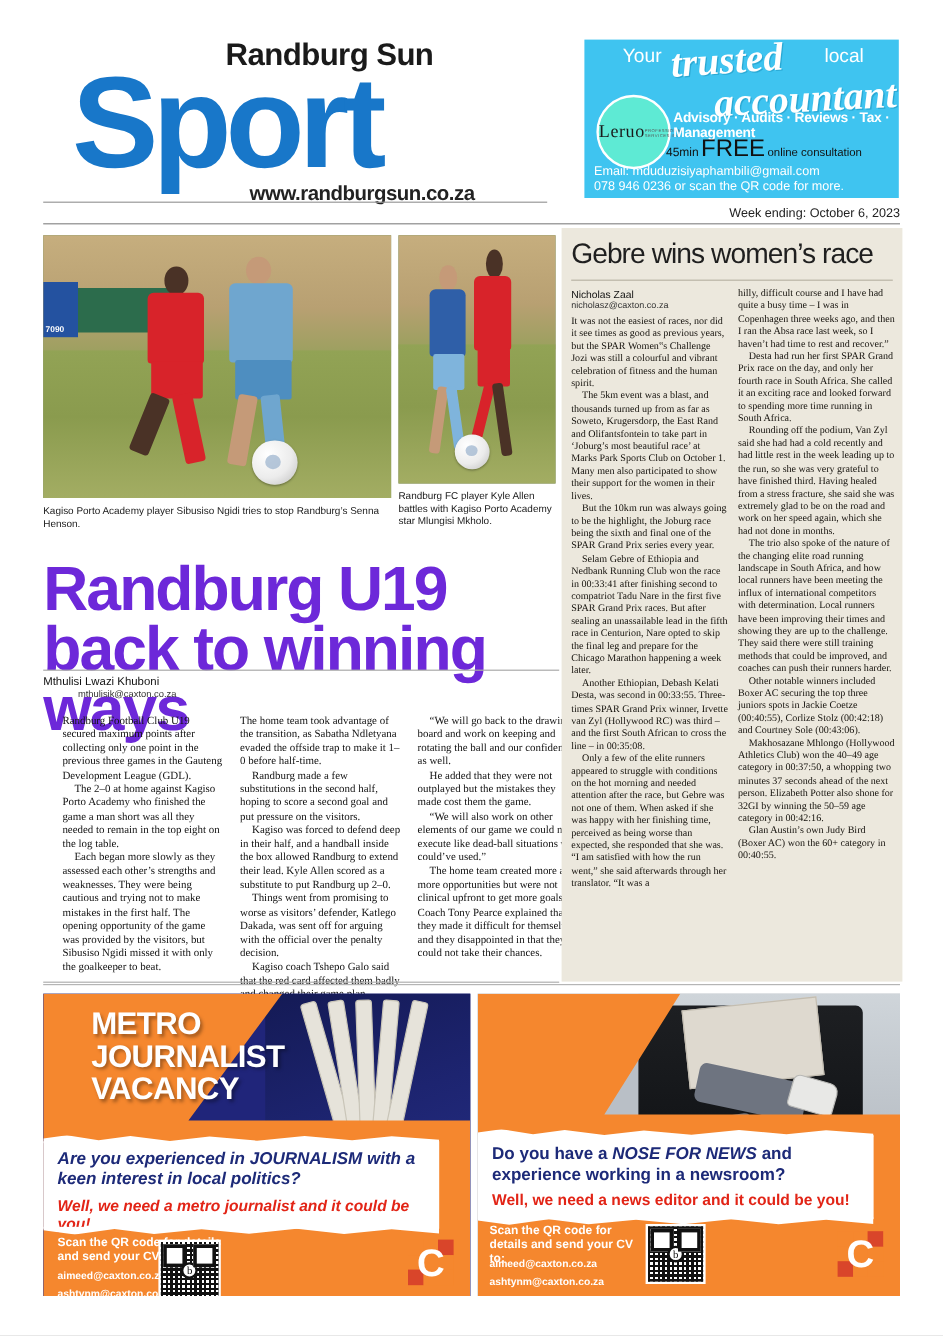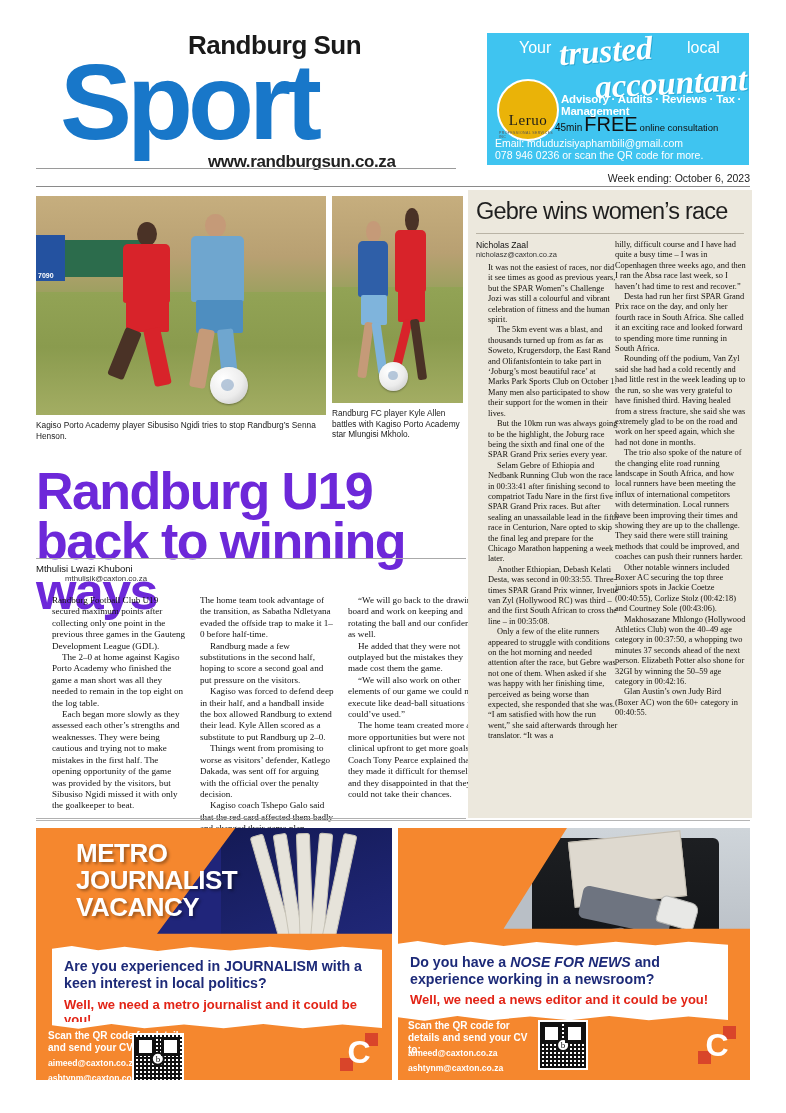--- a/index.html
+++ b/index.html
@@ -59,22 +59,22 @@
   }
   .leruo-script2 {
     position:absolute; left:108px; top:32px;
     font-family:"Liberation Serif", serif; font-style:italic; font-weight:bold;
     font-size:33px; color:#ffffff;
     text-shadow:1px 1px 0 #2ba9d4;
     transform:rotate(-3deg);
   }
   .leruo-circle {
     position:absolute; left:10px; top:46px; width:62px; height:62px;
-    border-radius:50%; background:#eab308; border:2px solid #ffffff;
-    display:flex; flex-direction:column; align-items:center; justify-content:flex-end;
+    border-radius:50%; background:#5eead4; border:2px solid #ffffff;
+    display:flex; flex-direction:row; align-items:center; justify-content:flex-start;
   }
   .leruo-name { font-family:"Liberation Serif", serif; font-size:15px; color:#1a1a1a; letter-spacing:0.5px;}
   .leruo-sub { font-family:"Liberation Sans", sans-serif; font-size:3.5px; color:#555; letter-spacing:0.4px; margin-top:2px;}
   .leruo-services {
     position:absolute; left:74px; top:60px;
     font-family:"Liberation Sans", sans-serif; font-weight:bold; font-size:11.5px; color:#ffffff;
     letter-spacing:-0.2px;
   }
   .leruo-free-row { position:absolute; left:68px; top:80px; display:flex; align-items:baseline; }
   .leruo-45 { font-family:"Liberation Sans", sans-serif; font-size:10px; color:#111; }
@@ -186,39 +186,39 @@
   .side-rule { position:absolute; left:8px; top:43px; width:268px; height:1px; background:#b9b3a5; }
   .side-byline { position:absolute; left:8px; top:50px; font-family:"Liberation Sans", sans-serif; }
   .side-byline .nm { font-size:8.6px; color:#111; }
   .side-byline .em { font-size:7.5px; color:#333; }
   .scol {
     position:absolute; top:73px; width:131px;
     font-size:8.4px; line-height:10.4px; color:#14110c;
   }
   .scol p { text-indent:9px; margin:0; }
   .scol p.first { text-indent:0; }
-  .scol.s1 { left:8px;margin-left:12px; }
+  .scol.s1 { left:8px; }
   .scol.s2 { left:147px; top:50px; }
 
   
   .ad { position:absolute; overflow:hidden; }
   .ad-left  { left:36px; top:828px; width:356px; height:252px; background:#20257a; }
   .ad-right { left:398px; top:828px; width:352px; height:252px; background:#b9bfc6; }
 
   .ad-orange-wedge {
     position:absolute; left:0; top:0; width:100%; height:100%;
     background:#f5872e;
   }
   .wedge-left-full { clip-path:polygon(0 0, 56% 0, 34% 42%, 100% 42%, 100% 100%, 0 100%); }
   .wedge-right-full { clip-path:polygon(0 0, 48% 0, 30% 40%, 100% 40%, 100% 100%, 0 100%); }
 
   .ad-banner {
     position:absolute; background:#ffffff;
   }
-  .ad-banner.bl { left:16px; top:123px; width:330px; height:73px; }
+  .ad-banner.bl { left:0px; top:123px; width:330px; height:73px;font-style:italic; }
   .ad-banner.br { left:0px; top:118px; width:330px; height:70px; }
   .ad-banner:before {
     content:""; position:absolute; left:0; top:-5px; width:100%; height:7px; background:#fff;
     clip-path:polygon(0 40%,6% 0,14% 60%,22% 10%,32% 70%,42% 15%,54% 65%,66% 10%,78% 60%,88% 12%,100% 55%,100% 100%,0 100%);
   }
   .ad-banner:after {
     content:""; position:absolute; left:0; bottom:-5px; width:100%; height:7px; background:#fff;
     clip-path:polygon(0 45%,8% 95%,18% 30%,28% 90%,40% 35%,52% 88%,64% 28%,76% 90%,88% 35%,100% 85%,100% 0,0 0);
   }
 

